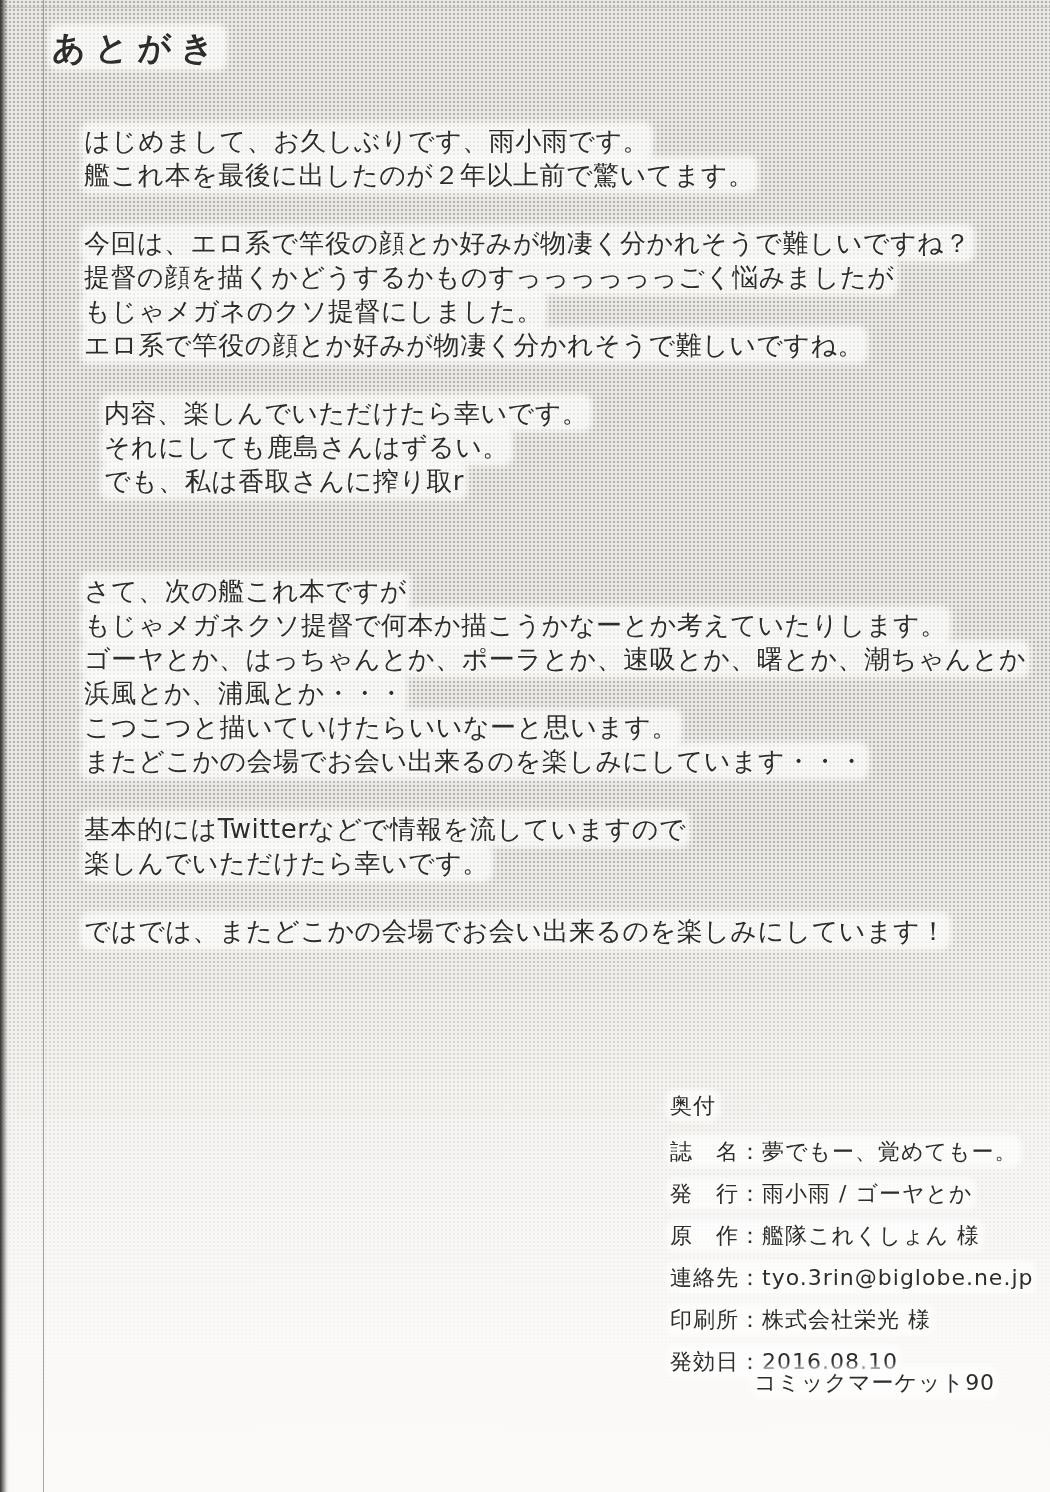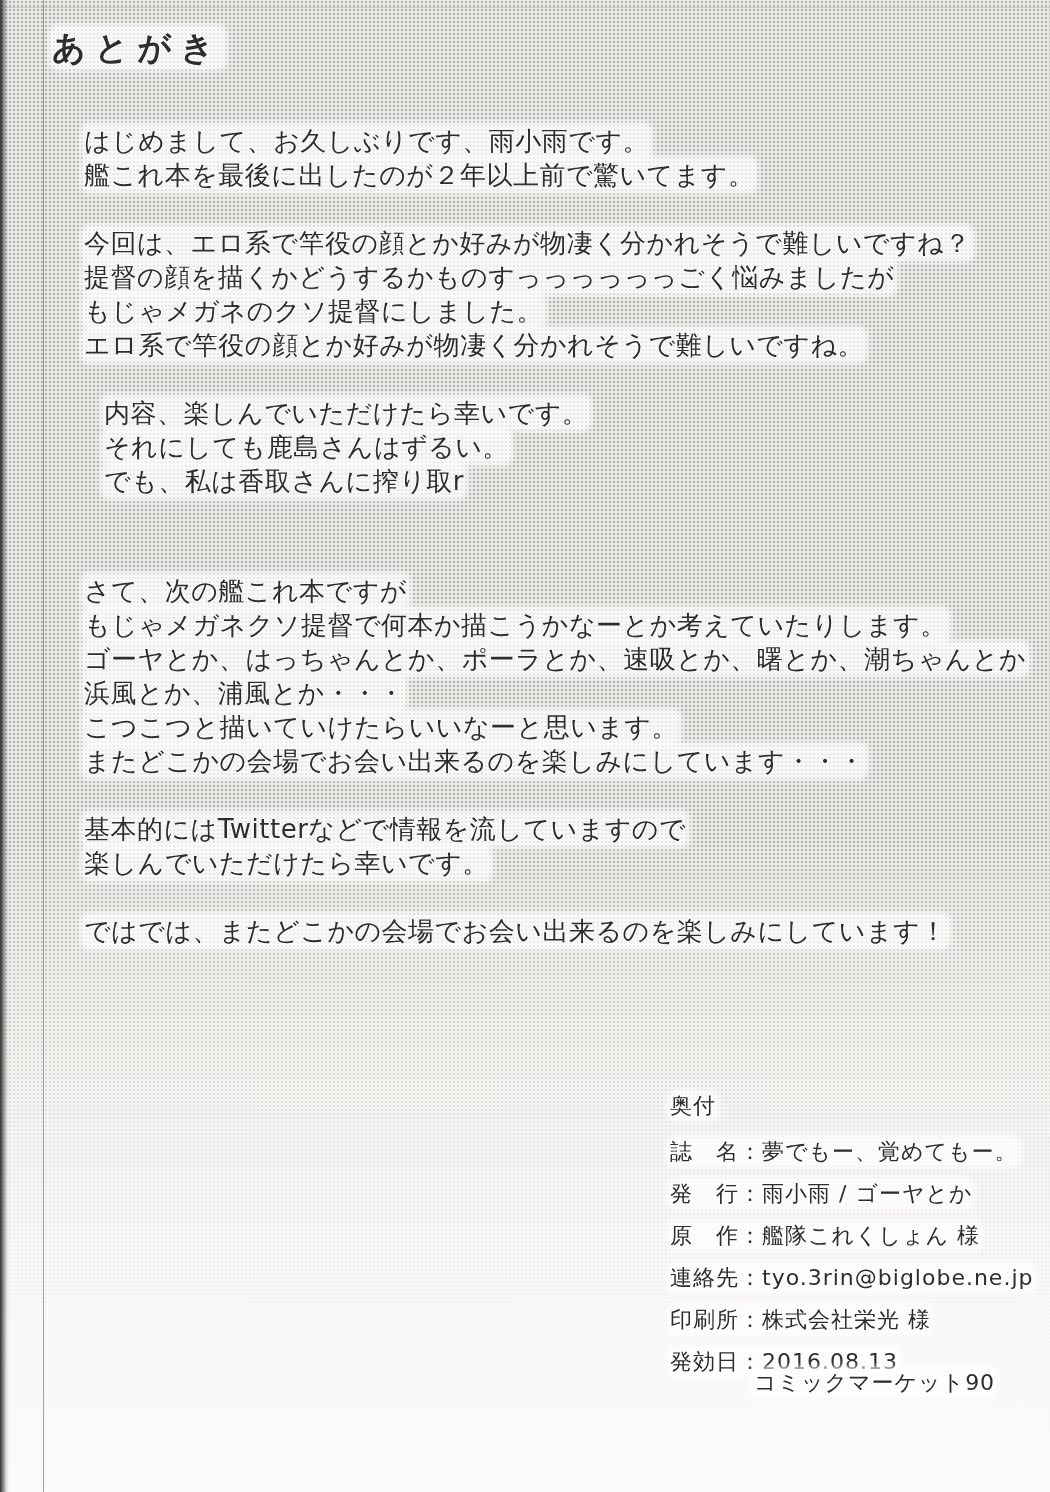--- a/index.html
+++ b/index.html
@@ -119,17 +119,17 @@
     </div>
 
   <div class="colophon">
     <div class="colophon-heading halo"><span>奥付</span></div>
     <div id="colophon-entries">
         <div class="colophon-line halo"><span>誌　名：夢でもー、覚めてもー。</span></div>
         <div class="colophon-line halo"><span>発　行：雨小雨 / ゴーヤとか</span></div>
         <div class="colophon-line halo"><span>原　作：艦隊これくしょん 様</span></div>
         <div class="colophon-line halo"><span>連絡先：tyo.3rin@biglobe.ne.jp</span></div>
         <div class="colophon-line halo"><span>印刷所：株式会社栄光 様</span></div>
-        <div class="colophon-line halo"><span>発効日：2016.08.13</span></div>
+        <div class="colophon-line halo"><span>発効日：2016.08.10</span></div>
       </div>
     <div class="colophon-note halo"><span>コミックマーケット90</span></div>
   </div>
 </div>
 
 </body></html>

